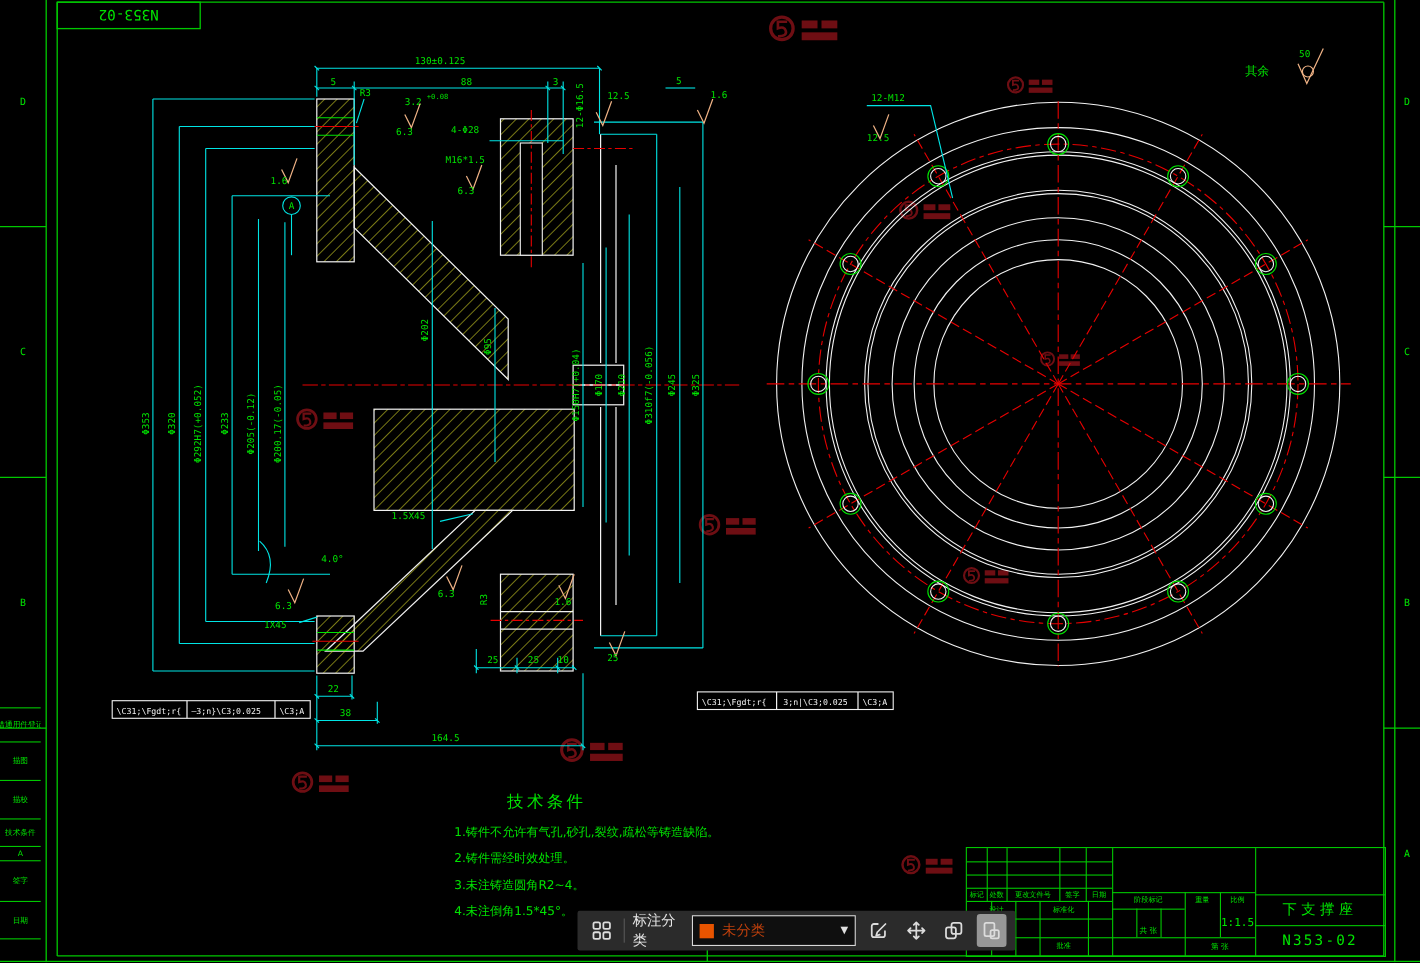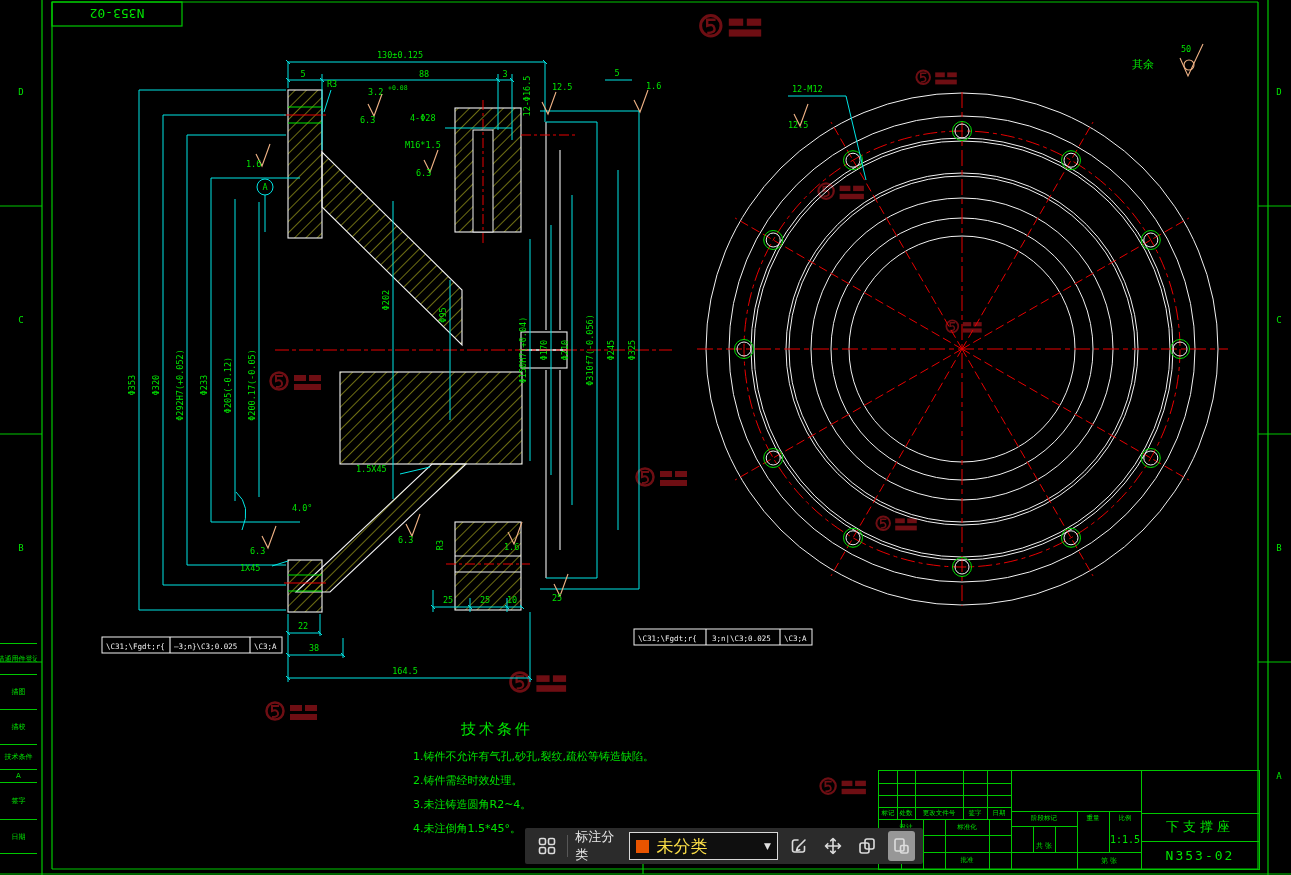--- a/index.html
+++ b/index.html
@@ -43,21 +43,21 @@
            display:flex;align-items:center;gap:7px;padding:0 8px;border-radius:2px;}
   .tbtn{width:30px;height:30px;background:transparent;border:none;display:flex;align-items:center;
         justify-content:center;cursor:pointer;padding:0;}
   .tbtn svg{stroke:#dcdcdc;stroke-width:1.6;fill:none;stroke-linecap:round;stroke-linejoin:round;}
   .tbtn.active{background:#979797;border-radius:3px;}
   .tdiv{width:1px;height:22px;background:#575757;}
   .tlabel{color:#e8e8e8;font-size:13px;}
   .dropdown{width:148px;height:26px;border:1px solid #d8d8d8;background:#0f0f0f;display:flex;
             align-items:center;padding:0 6px;gap:7px;cursor:pointer;}
   .swatch{width:13px;height:13px;flex:none;}
-  .dval{color:#fde047;font-size:17px;flex:1;}
+  .dval{color:#c2410c;font-size:13px;flex:1;}
   .caret{color:#e0e0e0;font-size:9px;}
 </style>
 </head>
 <body>
 
 <div class="stage">
 
 <svg width="1291" height="875" viewBox="0 0 1291 875" style="position:absolute;left:0;top:0;">
   <defs>
     <pattern id="hatch" width="8" height="8" patternUnits="userSpaceOnUse" patternTransform="rotate(45)">

